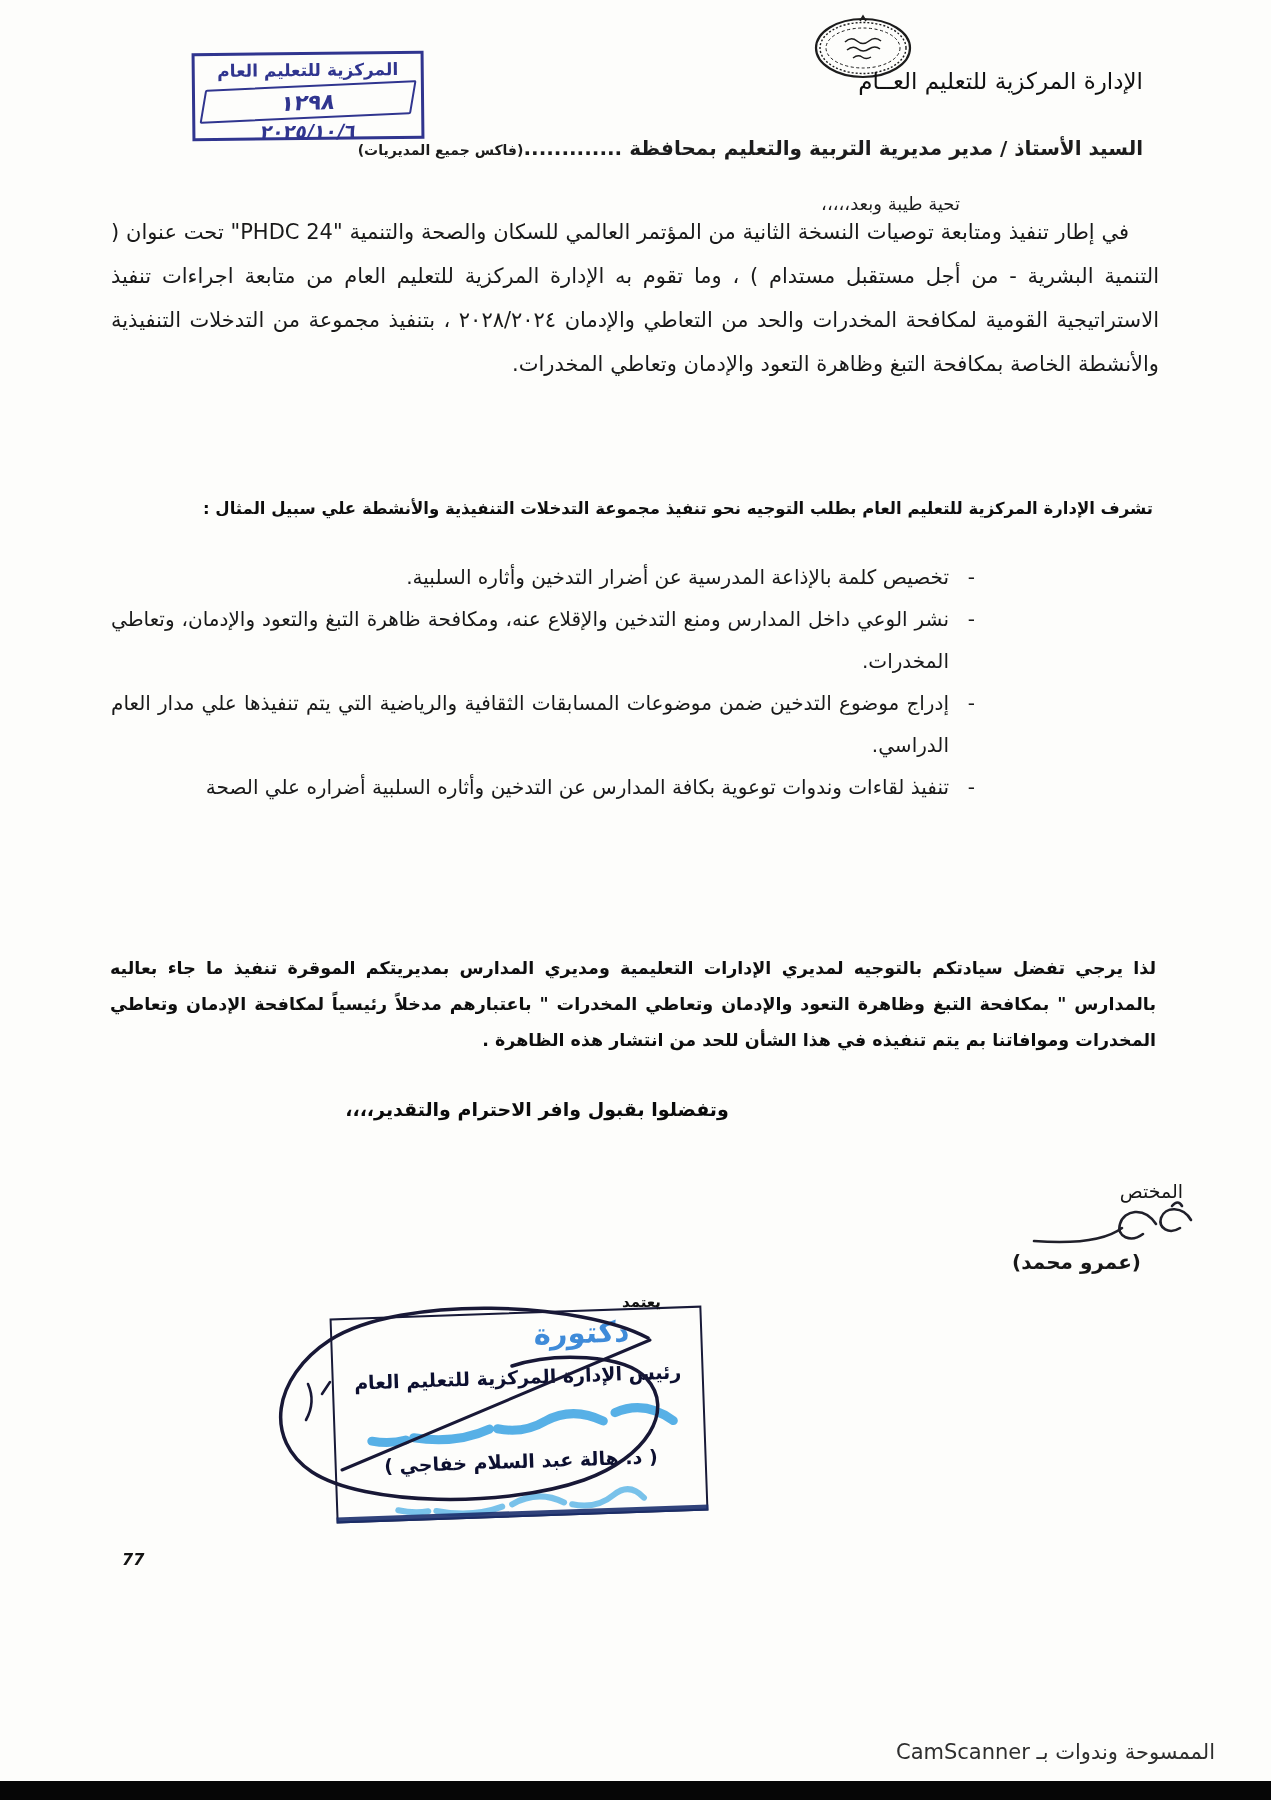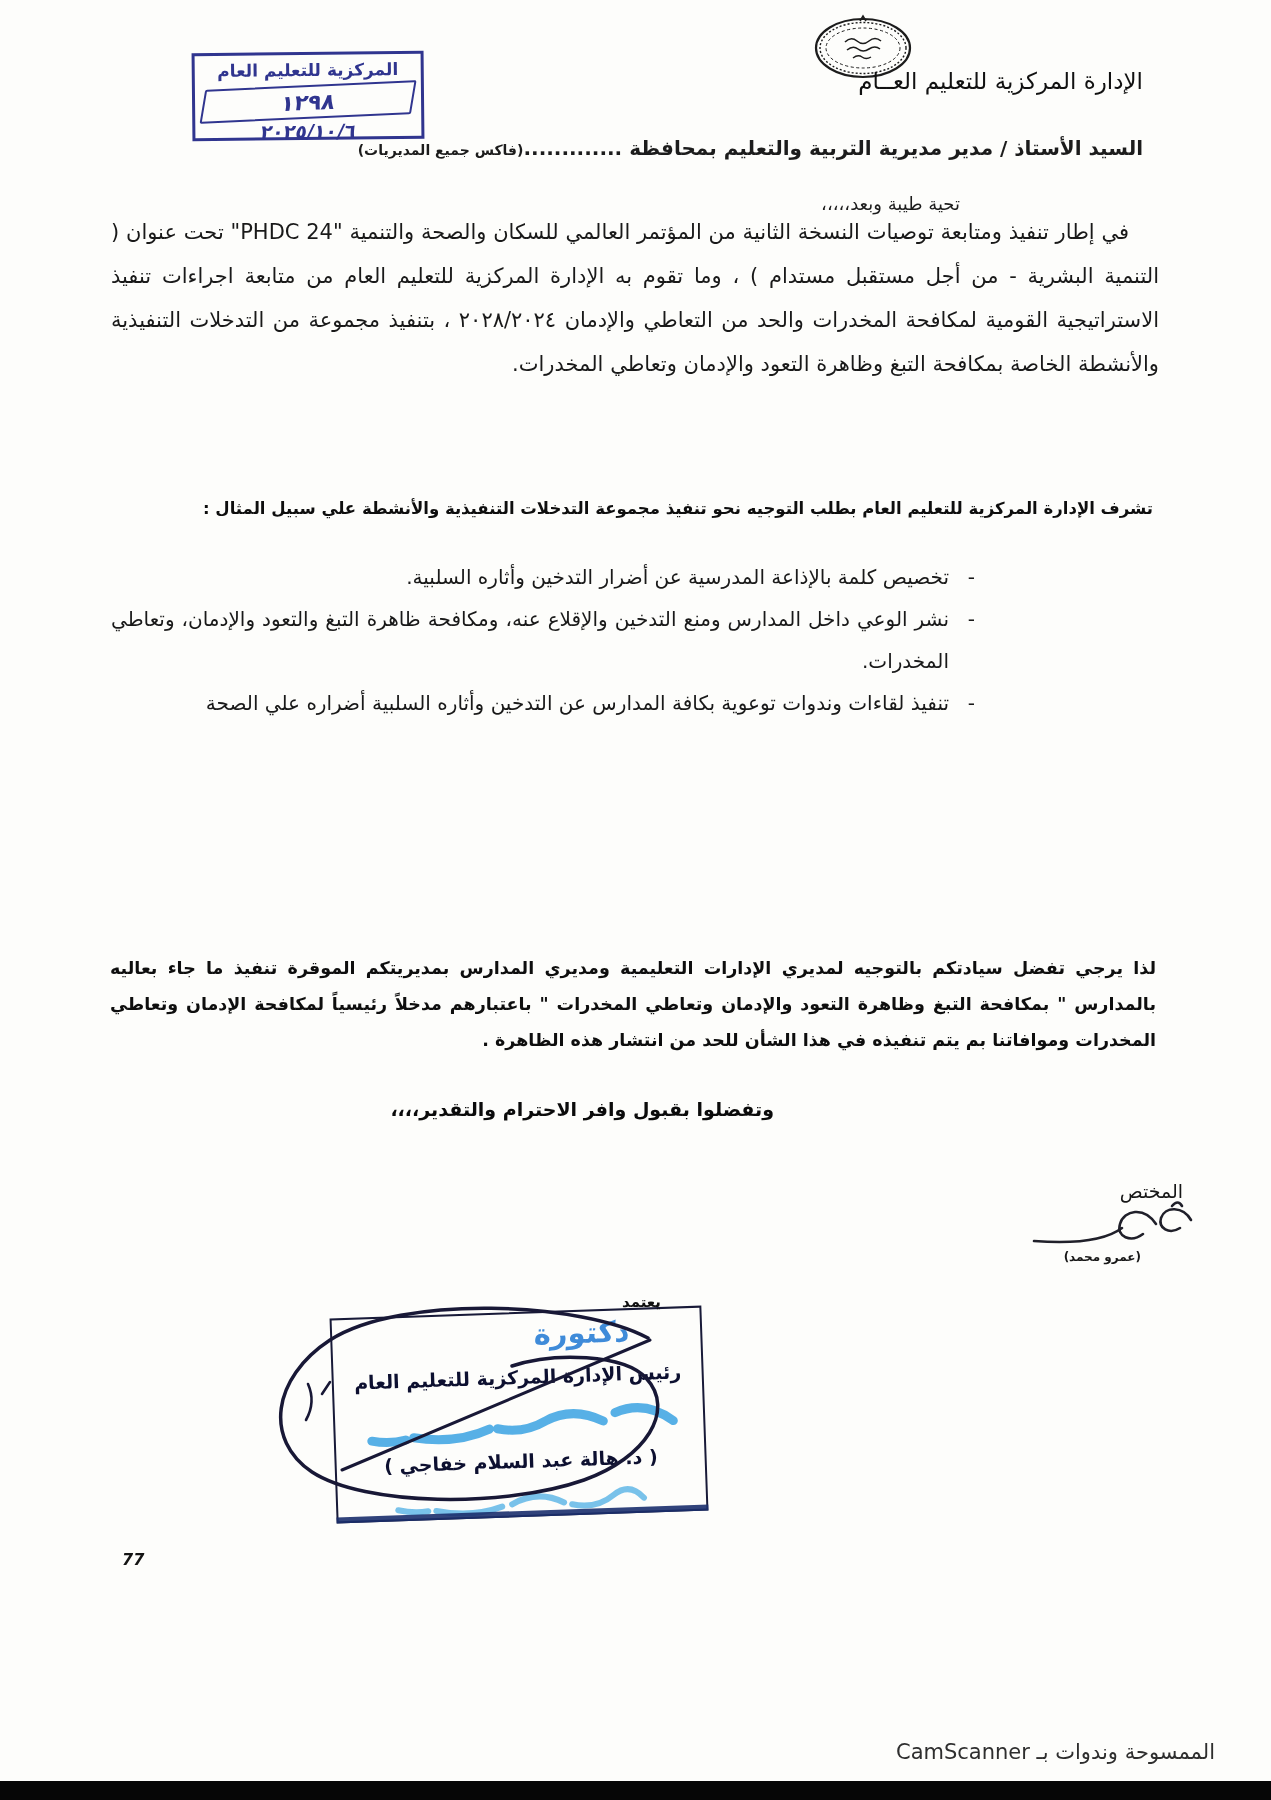--- a/index.html
+++ b/index.html
@@ -30,26 +30,26 @@
   .recipient .fax{font-size:14px;}
   .greeting{top:193px;right:311px;font-size:18px;font-weight:normal;}
 
   
   .para1{top:210px;right:112px;width:1048px;font-size:21px;line-height:44px;text-align:justify;text-indent:30px;color:#191919;}
   .directive{top:499px;right:118px;width:1040px;font-size:16.5px;font-weight:bold;color:#0e0e0e;}
   ul.bullets{top:556px;right:296px;width:864px;margin:0;padding:0;list-style:none;font-size:20px;line-height:42px;}
   ul.bullets li{position:relative;padding-right:26px;text-align:justify;color:#191919;}
   ul.bullets li::before{content:"-";position:absolute;right:0;top:0;}
   .closing{top:950px;right:115px;width:1046px;font-size:17.5px;font-weight:bold;line-height:36px;text-align:justify;color:#0e0e0e;}
-  .signoff{top:1098px;left:324px;width:450px;text-align:right;font-size:19px;font-weight:bold;color:#0b0b0b;}
+  .signoff{top:1098px;left:312px;width:450px;text-align:center;font-size:19px;font-weight:bold;color:#0b0b0b;}
 
   
   .spec-title{top:1180px;right:88px;font-size:19px;color:#171717;}
   .spec-sig{top:1198px;right:70px;}
-  .spec-name{top:1250px;right:130px;font-size:12px;font-weight:bold;color:#171717;}
+  .spec-name{top:1250px;right:130px;font-size:20px;font-weight:bold;color:#171717;}
 
   
   .approve-label{top:1293px;left:622px;font-size:15px;font-weight:bold;color:#101010;z-index:5;text-align:center;}
   .astamp{
     top:1312px;left:333px;width:372px;height:205px;
     border:2.5px solid #181a38;transform:rotate(-2deg);box-sizing:border-box;z-index:2;
   }
   .astamp .hw-title{position:absolute;top:4px;right:70px;color:#2b7fd6;font-size:29px;font-weight:bold;
     letter-spacing:12px;transform:skewX(-6deg);opacity:.9;white-space:nowrap;}
   .astamp .pos{position:absolute;top:52px;right:0;width:100%;text-align:center;font-size:19px;font-weight:bold;color:#0d1030;}
@@ -95,20 +95,21 @@
 
   <div class="abs greeting">تحية طيبة وبعد،،،،،</div>
 
   <div class="abs para1">في إطار تنفيذ ومتابعة توصيات النسخة الثانية من المؤتمر العالمي للسكان والصحة والتنمية "PHDC 24" تحت عنوان ( التنمية البشرية - من أجل مستقبل مستدام ) ، وما تقوم به الإدارة المركزية للتعليم العام من متابعة اجراءات تنفيذ الاستراتيجية القومية لمكافحة المخدرات والحد من التعاطي والإدمان ٢٠٢٨/٢٠٢٤ ، بتنفيذ مجموعة من التدخلات التنفيذية والأنشطة الخاصة  بمكافحة التبغ وظاهرة التعود والإدمان وتعاطي المخدرات.</div>
 
   <div class="abs directive">تشرف الإدارة المركزية للتعليم العام بطلب التوجيه نحو تنفيذ مجموعة التدخلات التنفيذية والأنشطة  علي سبيل المثال :</div>
 
   <ul class="abs bullets">
     <li>تخصيص كلمة بالإذاعة المدرسية عن أضرار التدخين وأثاره السلبية.</li>
     <li>نشر الوعي داخل المدارس ومنع التدخين والإقلاع عنه، ومكافحة ظاهرة التبغ والتعود والإدمان، وتعاطي المخدرات.</li>
+    <li>إدراج موضوع التدخين ضمن موضوعات المسابقات الثقافية والرياضية التي يتم تنفيذها علي مدار العام الدراسي.</li>
     <li>تنفيذ لقاءات وندوات توعوية بكافة المدارس عن التدخين وأثاره السلبية أضراره علي الصحة</li>
   </ul>
 
   <div class="abs closing">لذا يرجي تفضل سيادتكم بالتوجيه لمديري الإدارات التعليمية ومديري المدارس بمديريتكم الموقرة تنفيذ ما جاء بعاليه بالمدارس " بمكافحة التبغ وظاهرة التعود والإدمان وتعاطي المخدرات " باعتبارهم مدخلاً رئيسياً لمكافحة الإدمان وتعاطي المخدرات وموافاتنا بم يتم تنفيذه في هذا الشأن للحد من انتشار هذه الظاهرة .</div>
 
   <div class="abs signoff">وتفضلوا بقبول وافر الاحترام والتقدير،،،،</div>
 
   <div class="abs spec-title">المختص</div>
   <div class="abs spec-sig">
     <svg width="175" height="60" viewBox="0 0 175 60">

